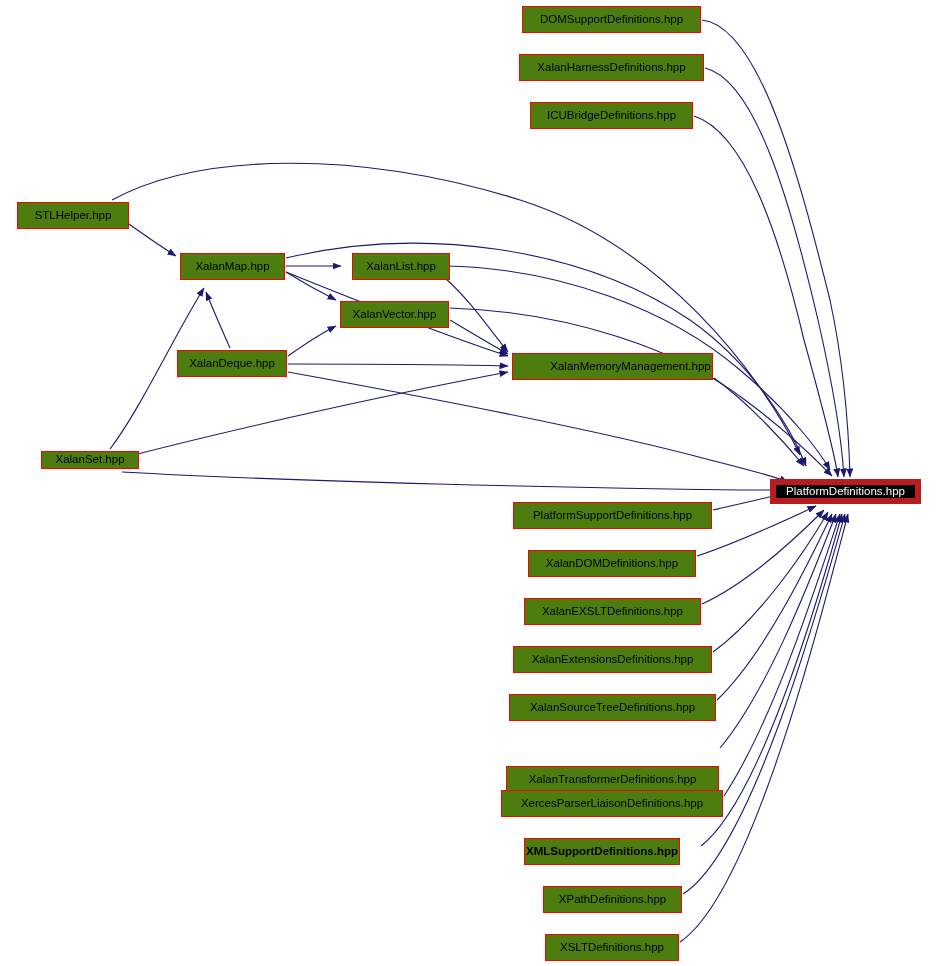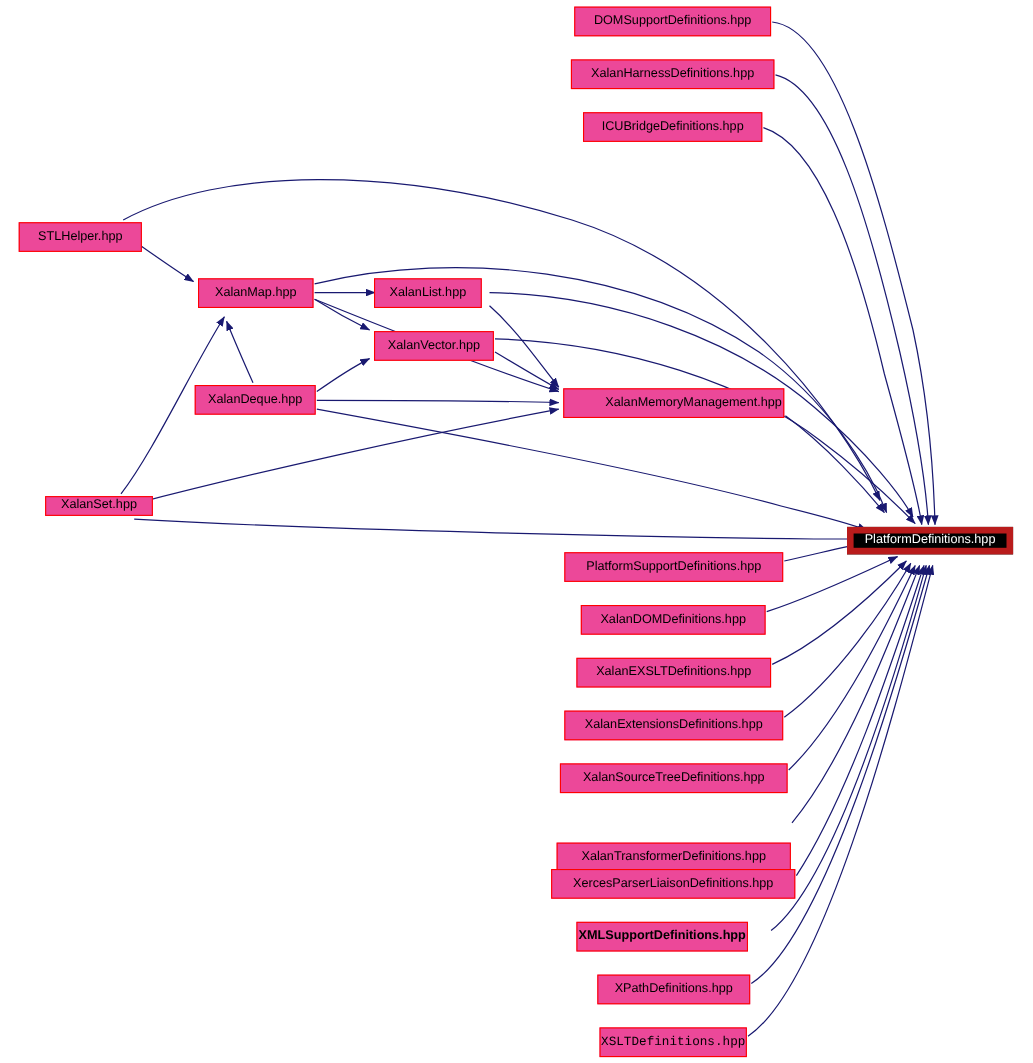--- a/index.html
+++ b/index.html
@@ -29,21 +29,21 @@
   .graph-node {
     position: absolute;
     box-sizing: border-box;
     display: flex;
     align-items: center;
     justify-content: center;
     white-space: nowrap;
     font-size: 11.5px;
     line-height: 1;
     letter-spacing: 0px;
-    background: #ec4899;
+    background: #4d7c0f;
     border: 1px solid #ff0000;
     color: #000000;
     z-index: 3;
     cursor: pointer;
   }
   .graph-node.target-node {
     background: #000000;
     border: 6px solid #b91c1c;
     color: #ffffff;
   }
@@ -107,21 +107,21 @@
       </div>
       <div class="graph-node" style="left: 530px; top: 102px; width: 163px; height: 27px;">
         <span class="node-label">ICUBridgeDefinitions.hpp</span>
       </div>
       <div class="graph-node" style="left: 17px; top: 202px; width: 112px; height: 27px;">
         <span class="node-label">STLHelper.hpp</span>
       </div>
       <div class="graph-node" style="left: 180px; top: 253px; width: 105px; height: 27px;">
         <span class="node-label">XalanMap.hpp</span>
       </div>
-      <div class="graph-node" style="left: 340px; top: 253px; width: 98px; height: 27px;">
+      <div class="graph-node" style="left: 352px; top: 253px; width: 98px; height: 27px;">
         <span class="node-label">XalanList.hpp</span>
       </div>
       <div class="graph-node" style="left: 340px; top: 301px; width: 109px; height: 27px;">
         <span class="node-label">XalanVector.hpp</span>
       </div>
       <div class="graph-node" style="left: 177px; top: 350px; width: 110px; height: 27px;">
         <span class="node-label">XalanDeque.hpp</span>
       </div>
       <div class="graph-node" style="left: 512px; top: 353px; width: 201px; height: 27px; padding-left: 36px;">
         <span class="node-label">XalanMemoryManagement.hpp</span>
@@ -152,18 +152,18 @@
       </div>
       <div class="graph-node" style="left: 501px; top: 790px; width: 222px; height: 27px;">
         <span class="node-label">XercesParserLiaisonDefinitions.hpp</span>
       </div>
       <div class="graph-node" style="left: 524px; top: 838px; width: 156px; height: 27px; font-weight: bold;">
         <span class="node-label">XMLSupportDefinitions.hpp</span>
       </div>
       <div class="graph-node" style="left: 543px; top: 886px; width: 139px; height: 27px;">
         <span class="node-label">XPathDefinitions.hpp</span>
       </div>
-      <div class="graph-node" style="left: 545px; top: 934px; width: 134px; height: 27px; font-family: Liberation Mono, monospace;">
+      <div class="graph-node" style="left: 545px; top: 934px; width: 134px; height: 27px;">
         <span class="node-label">XSLTDefinitions.hpp</span>
       </div>
     </div>
 
 </div>
 
 </body></html>

